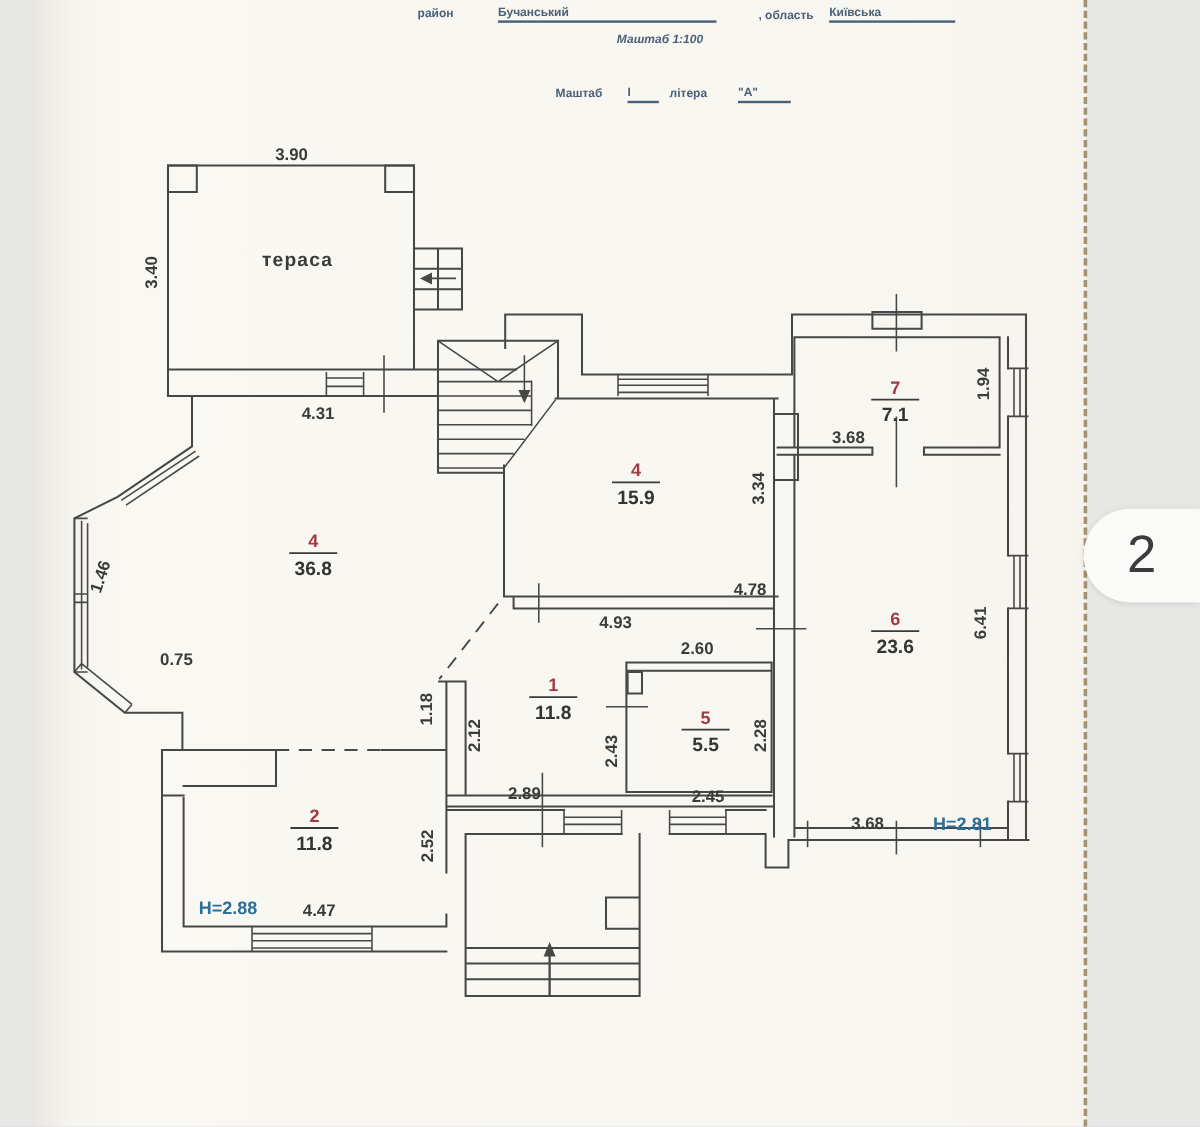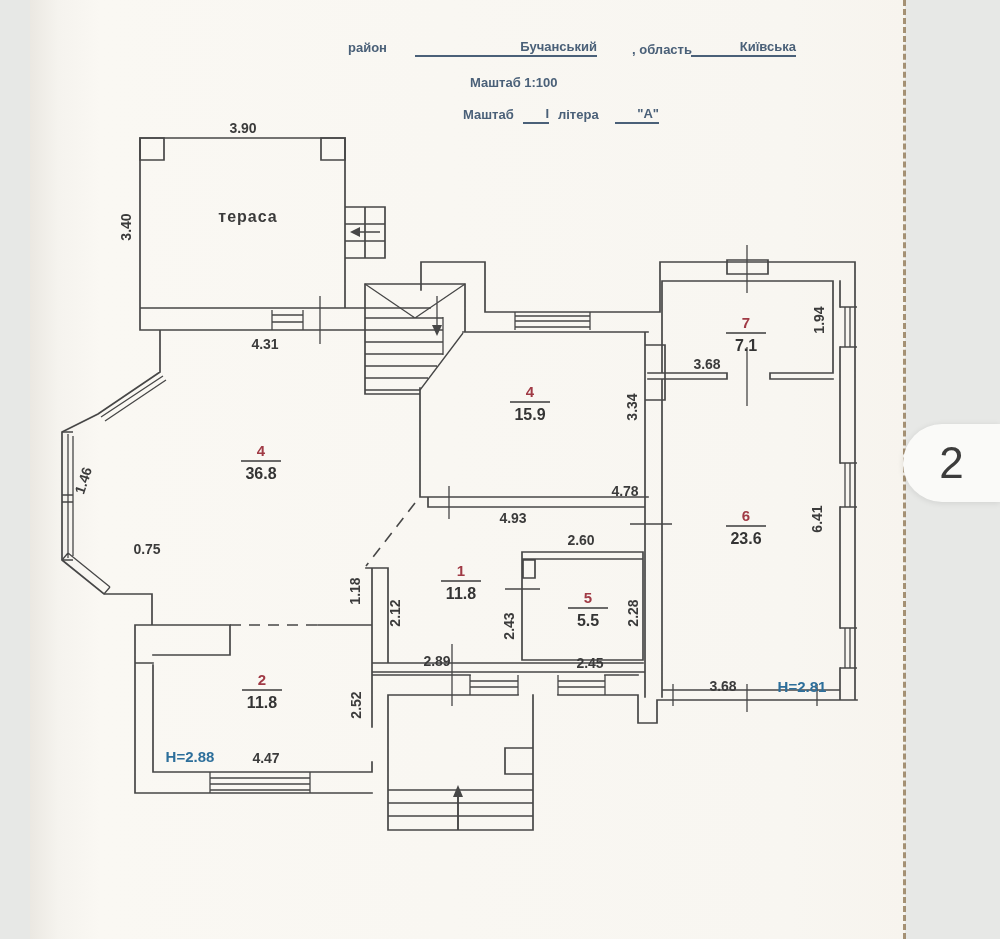--- a/index.html
+++ b/index.html
@@ -9,22 +9,22 @@
   .stage{position:relative;width:1000px;height:939px;overflow:hidden;
     background:#e7e8e6;font-family:"Liberation Sans",sans-serif;}
   .page{position:absolute;left:30px;top:0;width:875px;height:939px;
     background:linear-gradient(90deg,#ebe8e2 0px,#f5f3ee 28px,#faf8f3 70px,#f8f6f1 760px,#f7f4ee 875px);}
   .page-edge{position:absolute;left:903px;top:0;height:939px;width:0;
     border-left:3px dashed #97805f;opacity:.85;}
   .badge{position:absolute;left:903px;top:424px;width:97px;height:78px;
     background:#fafaf8;border-radius:39px 0 0 39px;box-shadow:0 1px 6px rgba(0,0,0,.10);
     display:flex;align-items:center;justify-content:center;
     font-size:44px;color:#3c3c3c;line-height:1;}
-  .hdr{position:absolute;color:var(--hdr);font-weight:700;font-size:13px;white-space:nowrap;margin-top:34px;}
-  .blank{border-bottom:2px solid var(--hdr);text-align:right;padding-bottom:1px;}
+  .hdr{position:absolute;color:var(--hdr);font-weight:700;font-size:10px;white-space:nowrap;}
+  .blank{border-bottom:2px solid var(--hdr);text-align:left;padding-bottom:1px;}
   svg.plan{position:absolute;left:0;top:0;width:1000px;height:939px;}
   svg .w{stroke:var(--ink);stroke-width:1.7;fill:none;stroke-linecap:square;}
   svg .thin{stroke:var(--ink);stroke-width:1.3;fill:none;}
   svg .dash{stroke:var(--ink);stroke-width:1.6;fill:none;stroke-dasharray:11 8;}
   svg .ah{fill:var(--ink);stroke:none;}
   svg .lbl{font:700 14px "Liberation Sans",sans-serif;fill:var(--lab);}
   svg .num{font:700 15px "Liberation Sans",sans-serif;fill:var(--red);}
   svg .area{font:700 16px "Liberation Sans",sans-serif;fill:#343434;}
   svg .hgt{font:700 15px "Liberation Sans",sans-serif;fill:var(--blue);}
   svg .ter{font:700 16px "Liberation Sans",sans-serif;fill:var(--lab);letter-spacing:1px;}
@@ -33,21 +33,21 @@
 </head>
 <body>
 
 <div class="stage">
   <div class="page"></div>
 
   <span class="hdr" style="left:348px;top:6px;">район</span>
   <span class="hdr blank" style="left:415px;top:5px;width:182px;"><span>Бучанський</span></span>
   <span class="hdr" style="left:632px;top:8px;">, область</span>
   <span class="hdr blank" style="left:691px;top:5px;width:105px;"><span>Київська</span></span>
-  <span class="hdr" style="left:470px;top:41px;width:160px;text-align:left;">Маштаб 1:100</span>
+  <span class="hdr" style="left:470px;top:28px;width:160px;text-align:center;font-style:italic;">Маштаб 1:100</span>
   <span class="hdr" style="left:463px;top:73px;">Маштаб</span>
   <span class="hdr blank" style="left:523px;top:72px;width:26px;"><span>I</span></span>
   <span class="hdr" style="left:558px;top:73px;text-align:center;">літера</span>
   <span class="hdr blank" style="left:615px;top:72px;width:44px;"><span>"А"</span></span>
 
   <svg class="plan" viewBox="0 0 1000 939">
 
     <path class="w" d="
       M140,138 H345 V308 M140,138 V308 M140,308 H430
       M140,308 V330 H160 M160,330 H365

